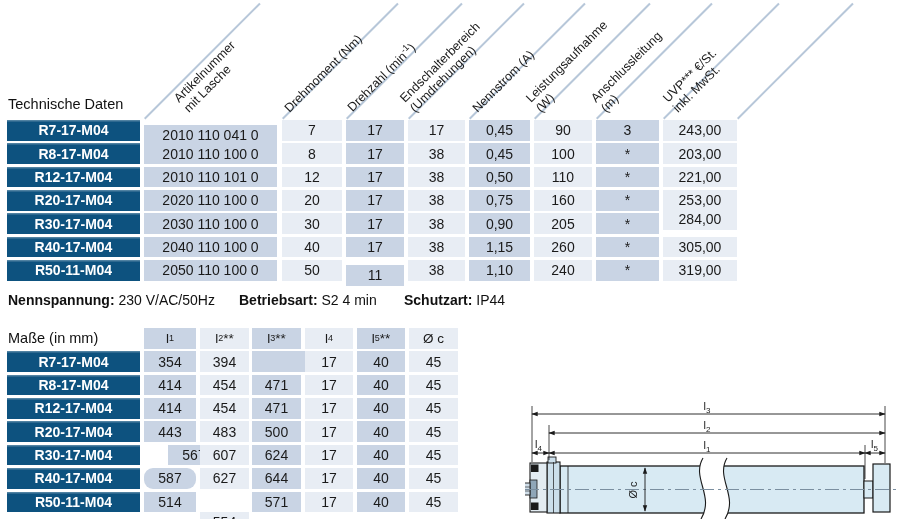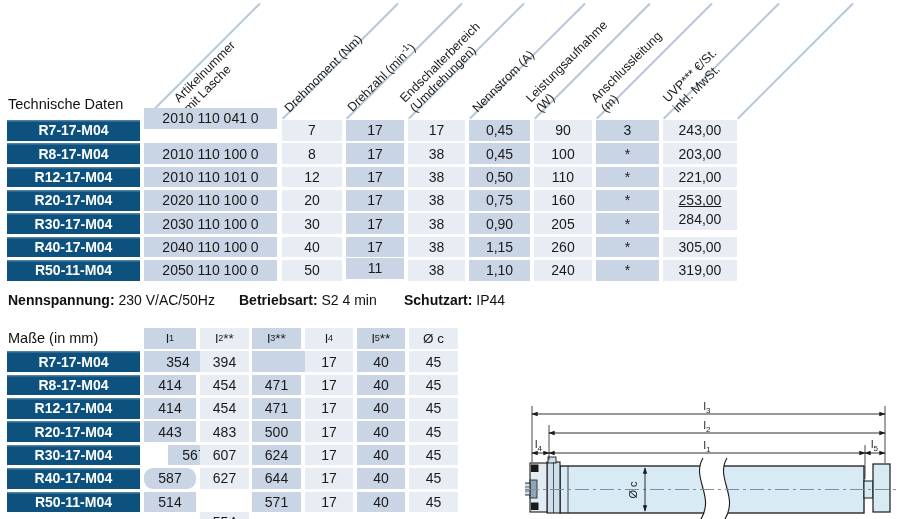--- a/index.html
+++ b/index.html
@@ -48,21 +48,21 @@
         <div class="diag-label" style="left: 416.5px;">Endschalterbereich<br>(Umdrehungen)</div>
         <div class="diag-label" style="left: 479.5px;">Nennstrom (A)</div>
         <div class="diag-label" style="left: 543px;">Leistungsaufnahme<br>(W)</div>
         <div class="diag-label" style="left: 607.5px;">Anschlussleitung<br>(m)</div>
         <div class="diag-label" style="left: 680px;">UVP*** €/St.<br>inkl. MwSt.</div>
       </div>
   </div>
 
   <div id="t1-body">
       <div class="cell model" style="left: 7px; top: 120px; width: 133px;">R7-17-M04</div>
-      <div class="cell d" style="left: 144px; top: 108px; width: 133px;">2010 110 041 0</div>
+      <div class="cell d" style="left: 144px; top: 125px; width: 133px;">2010 110 041 0</div>
       <div class="cell l" style="left: 282px; top: 120px; width: 60px;">7</div>
       <div class="cell d" style="left: 346px; top: 120px; width: 58px;">17</div>
       <div class="cell l" style="left: 408px; top: 120px; width: 57px;">17</div>
       <div class="cell d" style="left: 469px; top: 120px; width: 61px;">0,45</div>
       <div class="cell l" style="left: 534px; top: 120px; width: 58px;">90</div>
       <div class="cell d" style="left: 596px; top: 120px; width: 63px;">3</div>
       <div class="cell l" style="left: 663px; top: 120px; width: 74px;">243,00</div>
       <div class="cell model" style="left: 7px; top: 143.35px; width: 133px;">R8-17-M04</div>
       <div class="cell d" style="left: 144px; top: 143.35px; width: 133px;">2010 110 100 0</div>
       <div class="cell l" style="left: 282px; top: 143.35px; width: 60px;">8</div>
@@ -82,21 +82,21 @@
       <div class="cell d" style="left: 596px; top: 166.7px; width: 63px;">*</div>
       <div class="cell l" style="left: 663px; top: 166.7px; width: 74px;">221,00</div>
       <div class="cell model" style="left: 7px; top: 190.05px; width: 133px;">R20-17-M04</div>
       <div class="cell d" style="left: 144px; top: 190.05px; width: 133px;">2020 110 100 0</div>
       <div class="cell l" style="left: 282px; top: 190.05px; width: 60px;">20</div>
       <div class="cell d" style="left: 346px; top: 190.05px; width: 58px;">17</div>
       <div class="cell l" style="left: 408px; top: 190.05px; width: 57px;">38</div>
       <div class="cell d" style="left: 469px; top: 190.05px; width: 61px;">0,75</div>
       <div class="cell l" style="left: 534px; top: 190.05px; width: 58px;">160</div>
       <div class="cell d" style="left: 596px; top: 190.05px; width: 63px;">*</div>
-      <div class="cell l" style="left: 663px; top: 190.05px; width: 74px; text-decoration: underline;">253,00</div>
+      <div class="cell l" style="left: 663px; top: 190.05px; width: 74px;">253,00</div>
       <div class="cell model" style="left: 7px; top: 213.4px; width: 133px;">R30-17-M04</div>
       <div class="cell d" style="left: 144px; top: 213.4px; width: 133px;">2030 110 100 0</div>
       <div class="cell l" style="left: 282px; top: 213.4px; width: 60px;">30</div>
       <div class="cell d" style="left: 346px; top: 213.4px; width: 58px;">17</div>
       <div class="cell l" style="left: 408px; top: 213.4px; width: 57px;">38</div>
       <div class="cell d" style="left: 469px; top: 213.4px; width: 61px;">0,90</div>
       <div class="cell l" style="left: 534px; top: 213.4px; width: 58px;">205</div>
       <div class="cell d" style="left: 596px; top: 213.4px; width: 63px;">*</div>
       <div class="cell l" style="left: 663px; top: 209px; width: 74px;">284,00</div>
       <div class="cell model" style="left: 7px; top: 236.75px; width: 133px;">R40-17-M04</div>
@@ -104,21 +104,21 @@
       <div class="cell l" style="left: 282px; top: 236.75px; width: 60px;">40</div>
       <div class="cell d" style="left: 346px; top: 236.75px; width: 58px;">17</div>
       <div class="cell l" style="left: 408px; top: 236.75px; width: 57px;">38</div>
       <div class="cell d" style="left: 469px; top: 236.75px; width: 61px;">1,15</div>
       <div class="cell l" style="left: 534px; top: 236.75px; width: 58px;">260</div>
       <div class="cell d" style="left: 596px; top: 236.75px; width: 63px;">*</div>
       <div class="cell l" style="left: 663px; top: 236.75px; width: 74px;">305,00</div>
       <div class="cell model" style="left: 7px; top: 260.1px; width: 133px;">R50-11-M04</div>
       <div class="cell d" style="left: 144px; top: 260.1px; width: 133px;">2050 110 100 0</div>
       <div class="cell l" style="left: 282px; top: 260.1px; width: 60px;">50</div>
-      <div class="cell d" style="left: 346px; top: 258px; width: 58px; text-align: center;">11</div>
+      <div class="cell d" style="left: 346px; top: 265px; width: 58px; text-align: center;">11</div>
       <div class="cell l" style="left: 408px; top: 260.1px; width: 57px;">38</div>
       <div class="cell d" style="left: 469px; top: 260.1px; width: 61px;">1,10</div>
       <div class="cell l" style="left: 534px; top: 260.1px; width: 58px;">240</div>
       <div class="cell d" style="left: 596px; top: 260.1px; width: 63px;">*</div>
       <div class="cell l" style="left: 663px; top: 260.1px; width: 74px;">319,00</div>
     </div>
 
   <div id="notes">
       <div class="note" style="left: 8px;"><span class="b">Nennspannung: </span><span>230 V/AC/50Hz</span></div>
       <div class="note" style="left: 239px;"><span class="b">Betriebsart: </span><span>S2 4 min</span></div>
@@ -129,21 +129,21 @@
   <div id="t2-header">
       <div class="cell d hdr" style="left: 144px; top: 328px; width: 52px;">l<sub>1</sub></div>
       <div class="cell l hdr" style="left: 200px; top: 328px; width: 49px;">l<sub>2</sub>**</div>
       <div class="cell d hdr" style="left: 252px; top: 328px; width: 49px;">l<sub>3</sub>**</div>
       <div class="cell l hdr" style="left: 305px; top: 328px; width: 48px;">l<sub>4</sub></div>
       <div class="cell d hdr" style="left: 357px; top: 328px; width: 48px;">l<sub>5</sub>**</div>
       <div class="cell l hdr" style="left: 409px; top: 328px; width: 49px;">Ø c</div>
     </div>
   <div id="t2-body">
       <div class="cell model" style="left: 7px; top: 351.4px; width: 133px;">R7-17-M04</div>
-      <div class="cell d" style="left: 144px; top: 351.4px; width: 52px; padding-left: 8px;">354</div>
+      <div class="cell d" style="left: 144px; top: 351.4px; width: 52px;">354</div>
       <div class="cell l" style="left: 200px; top: 351.4px; width: 49px;">394</div>
       <div class="cell d" style="left: 252px; top: 351.4px; width: 49px; padding-left: 43px;">411</div>
       <div class="cell l" style="left: 305px; top: 351.4px; width: 48px;">17</div>
       <div class="cell d" style="left: 357px; top: 351.4px; width: 48px;">40</div>
       <div class="cell l" style="left: 409px; top: 351.4px; width: 49px;">45</div>
       <div class="cell model" style="left: 7px; top: 374.75px; width: 133px;">R8-17-M04</div>
       <div class="cell d" style="left: 144px; top: 374.75px; width: 52px;">414</div>
       <div class="cell l" style="left: 200px; top: 374.75px; width: 49px;">454</div>
       <div class="cell d" style="left: 252px; top: 374.75px; width: 49px;">471</div>
       <div class="cell l" style="left: 305px; top: 374.75px; width: 48px;">17</div>

